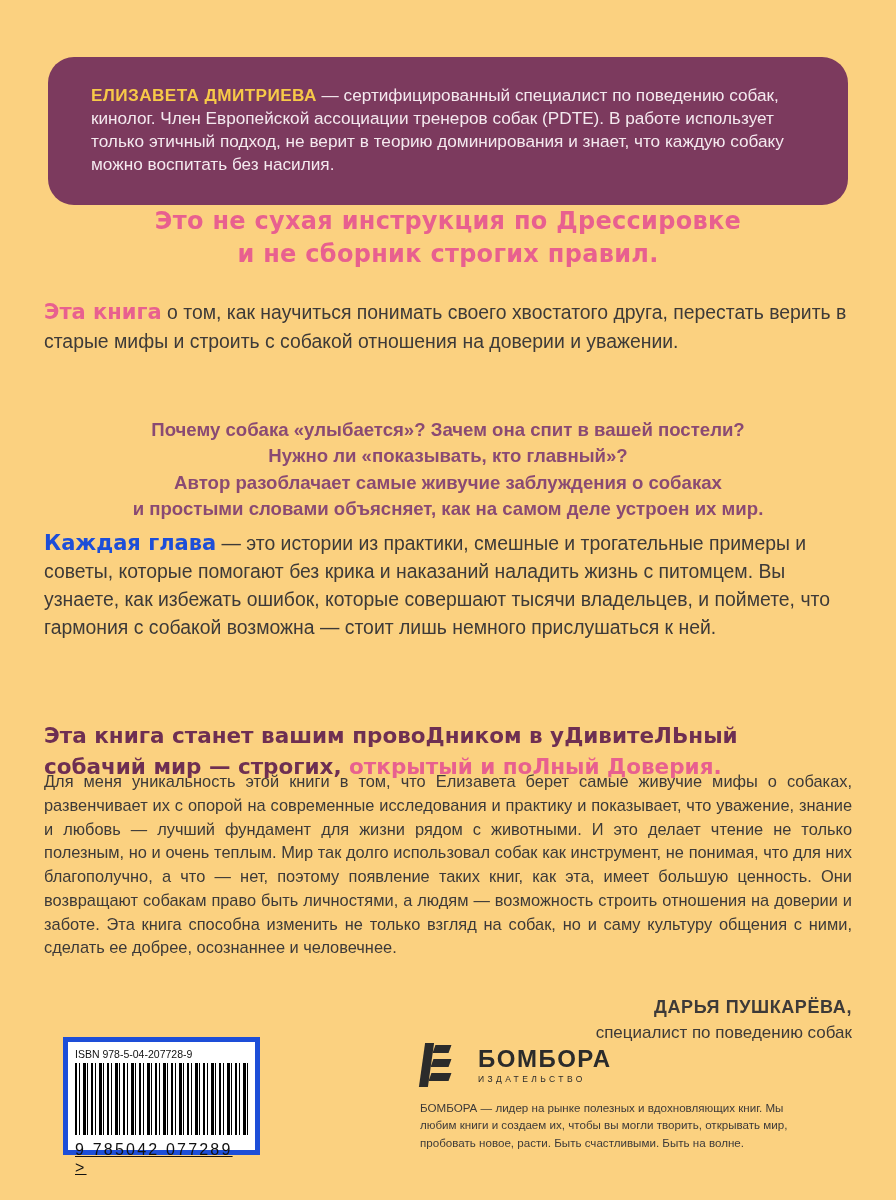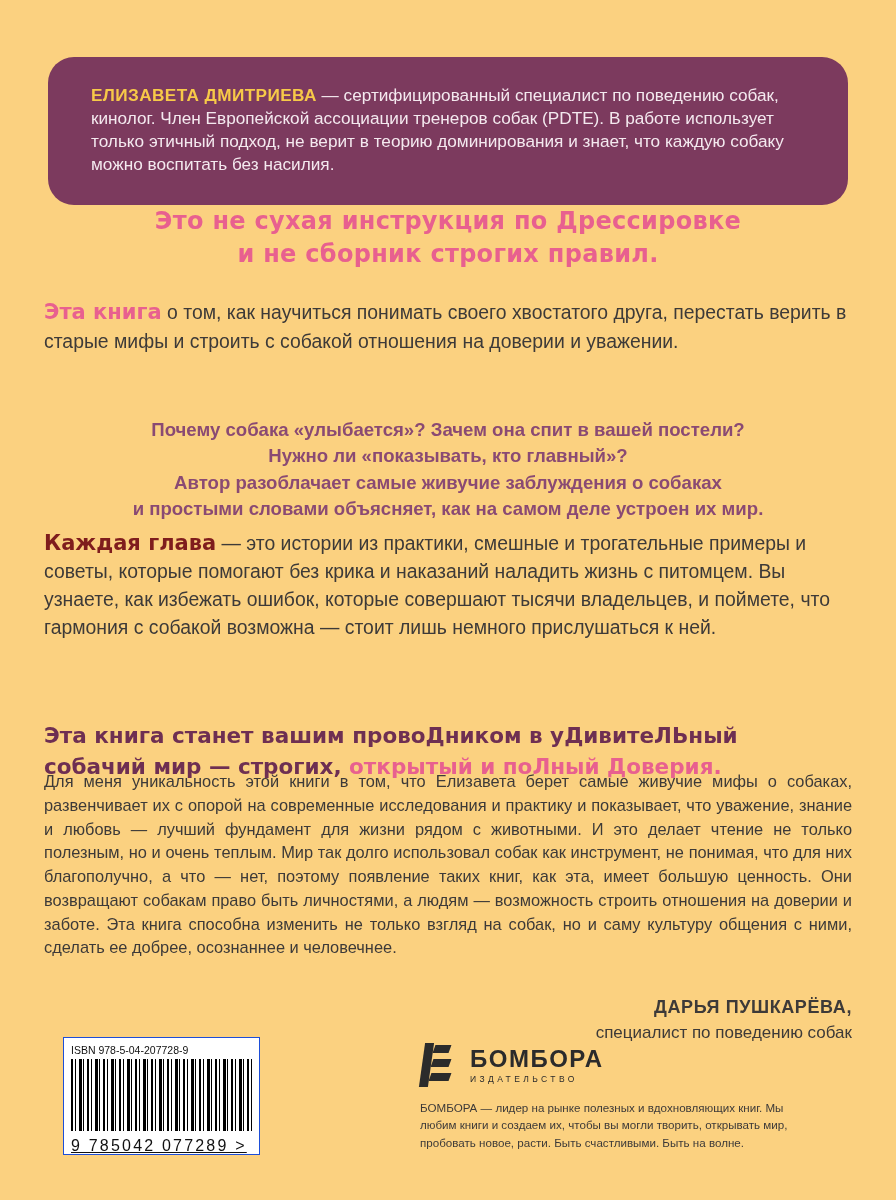--- a/index.html
+++ b/index.html
@@ -91,21 +91,21 @@
   }
 
   .para-chapter {
     top: 528px;
     font-size: 19.4px;
     line-height: 1.44;
     color: #3d3a38;
   }
   .para-chapter .lead {
     font-family: "DejaVu Sans", sans-serif;
-    color: #7f1d1d;
+    color: #1d4ed8;
     font-weight: bold;
     font-size: 21px;
     margin-top: 21px;
   }
 
   .closing {
     top: 673px;
     text-align: left;
     font-family: "DejaVu Sans", sans-serif;
     font-weight: bold;
@@ -140,21 +140,21 @@
   }
 
   
   .barcode-box {
     position: absolute;
     left: 63px;
     top: 1037px;
     width: 197px;
     height: 118px;
     background: #ffffff;
-    border: 1px solid #1d4ed8;
+    border: 5px solid #1d4ed8;
     box-sizing: border-box;
     padding: 6px 7px 4px 7px;
   }
   .isbn-text {
     font-size: 10.5px;
     color: #111;
     font-family: "Liberation Sans", sans-serif;
     margin-bottom: 3px;
   }
   .bars {
@@ -179,21 +179,21 @@
   
   .publisher {
     position: absolute;
     left: 420px;
     top: 1043px;
     width: 400px;
   }
   .pub-head {
     display: flex;
     align-items: center;
-    gap: 16px;
+    gap: 24px;
   }
   .pub-mark {
     width: 34px;
     height: 44px;
     position: relative;
     flex: none;
   }
   .pub-mark span {
     position: absolute;
     background: #2b2b2b;

